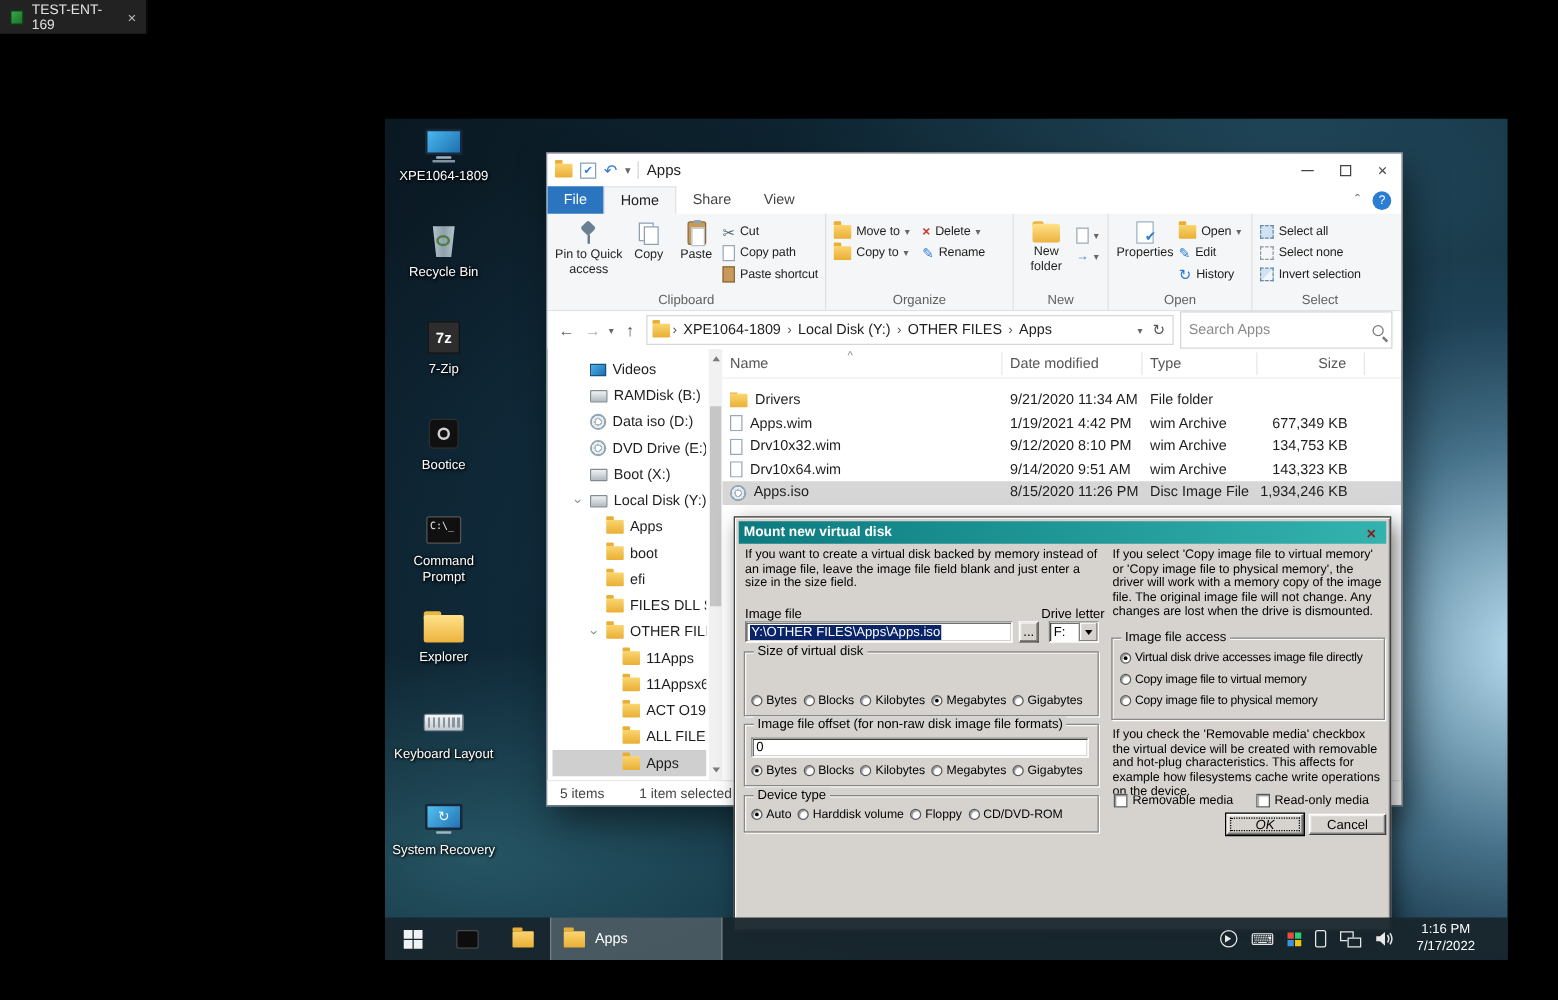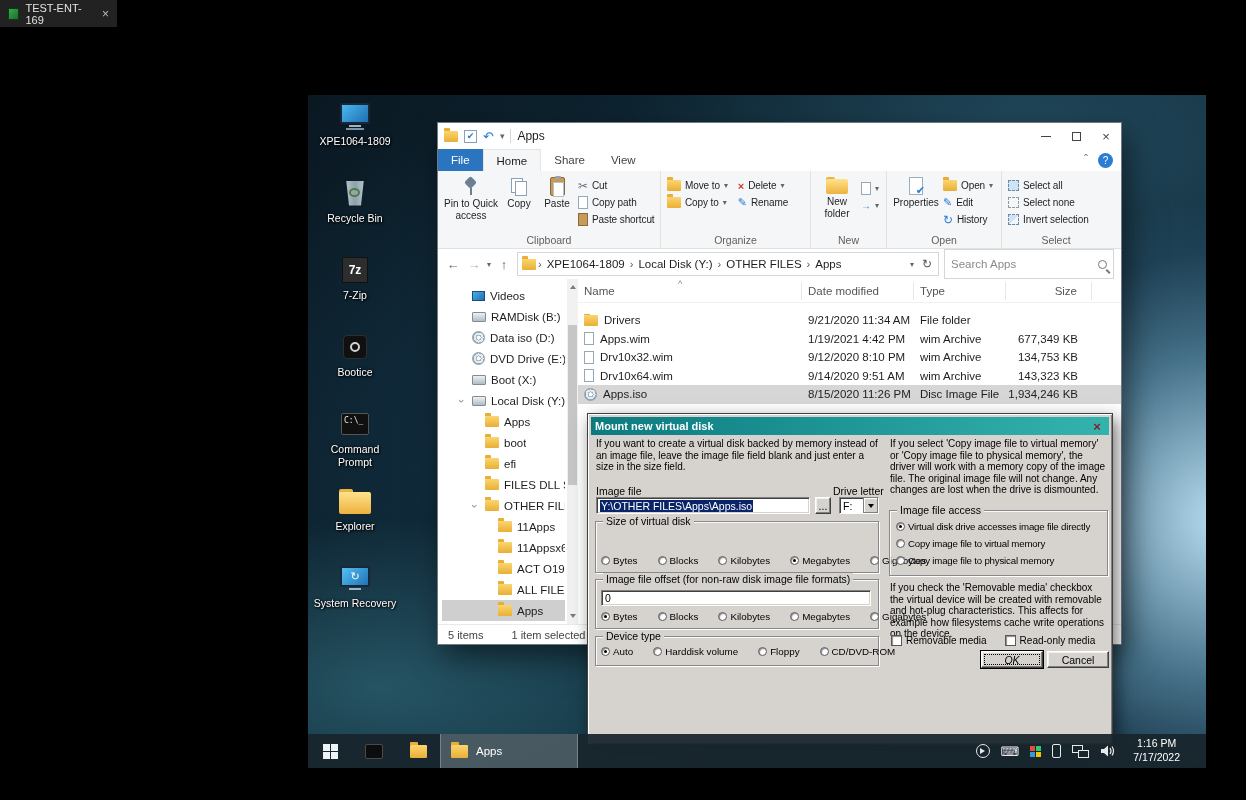--- a/index.html
+++ b/index.html
@@ -161,21 +161,21 @@
   .dbtn.default { outline:1px solid #000;font-style:italic; }
   .dbtn.default::after { content:""; position:absolute; inset:2px; border:1px dotted #000; }
   .dcombo { position:absolute; background:#fff; border:1px solid #808080; border-right-color:#fff; border-bottom-color:#fff;
             box-shadow:inset 1px 1px 0 #404040; display:flex; align-items:stretch; font-size:10.5px; }
   .dcombo-val { flex:1; display:flex; align-items:center; padding-left:3px; }
   .dcombo-btn { width:15px; background:#d6d3ce; border-left:1px solid #808080; display:flex; align-items:center; justify-content:center;
                 box-shadow:inset -1px -1px 0 #808080, inset 1px 1px 0 #fff; }
   .darr { width:0; height:0; border:3px solid transparent; border-top:4px solid #000; margin-top:4px; }
   .dgroup { position:absolute; border:1px solid #87888a; box-shadow:inset 1px 1px 0 rgba(255,255,255,.85), 1px 1px 0 #fff; }
   .dgroup-lbl { position:absolute; top:-7px; left:7px; background:#d6d3ce; padding:0 3px; font-size:10.5px; white-space:nowrap; }
-  .drads { position:absolute; display:flex; gap:20px; align-items:center; white-space:nowrap; }
+  .drads { position:absolute; display:flex; gap:5px; align-items:center; white-space:nowrap; }
   .drads-v { position:absolute; display:flex; flex-direction:column; gap:6px; }
   .rad { display:inline-flex; align-items:center; gap:3px; font-size:9.8px; }
   .rad .rc { width:9px; height:9px; min-width:9px; border-radius:50%; background:#fff; border:1px solid #58585a;
              box-shadow:inset 1px 1px 1px rgba(64,64,64,.6); position:relative; }
   .rad.sel .rc::after { content:""; position:absolute; inset:2px; border-radius:50%; background:#000; }
   .rad.small { font-size:9.7px; letter-spacing:-0.2px; white-space:nowrap; overflow:hidden; }
   .dchecks { position:absolute; display:flex; gap:18px; }
   .cb { display:inline-flex; align-items:center; gap:4px; font-size:10px; white-space:nowrap; }
   .cb .cbx { width:11px; height:11px; background:#fff; border:1px solid #58585a; box-shadow:inset 1px 1px 1px rgba(64,64,64,.6); }
 
@@ -259,20 +259,28 @@
           <div class="dart">
             <div style="position:relative;width:32px;height:25px">
               <div style="position:absolute;left:0;top:0;width:14px;height:6px;background:#e9b53e;border-radius:2px 2px 0 0"></div>
               <div style="position:absolute;left:0;top:3px;width:32px;height:22px;background:linear-gradient(#ffe28a,#edb23f);border-radius:2px"></div>
             </div>
           </div>
           <div class="dlbl">Explorer</div>
         </div>
         <div class="dicon">
           <div class="dart">
+            <div style="width:32px;height:14px;background:linear-gradient(#f2f5f7,#c4ccd2);border:1px solid #7f8a92;border-radius:2px;display:flex;align-items:center;justify-content:center">
+              <div style="width:26px;height:8px;background:repeating-linear-gradient(90deg,#8a949c 0 2px,transparent 2px 4px)"></div>
+            </div>
+          </div>
+          <div class="dlbl">Keyboard Layout</div>
+        </div>
+        <div class="dicon">
+          <div class="dart">
             <div style="width:30px;height:21px;background:#16283a;border-radius:2px;padding:2px;position:relative">
               <div style="width:100%;height:100%;background:linear-gradient(135deg,#53c0f2,#2273b4)"></div>
               <div style="position:absolute;inset:0;display:flex;align-items:center;justify-content:center;color:#fff;font-size:11px">↻</div>
             </div>
             <div style="width:12px;height:2px;background:#9fb4c4;margin:1px auto 0"></div>
           </div>
           <div class="dlbl">System Recovery</div>
         </div>
       </div>
 

